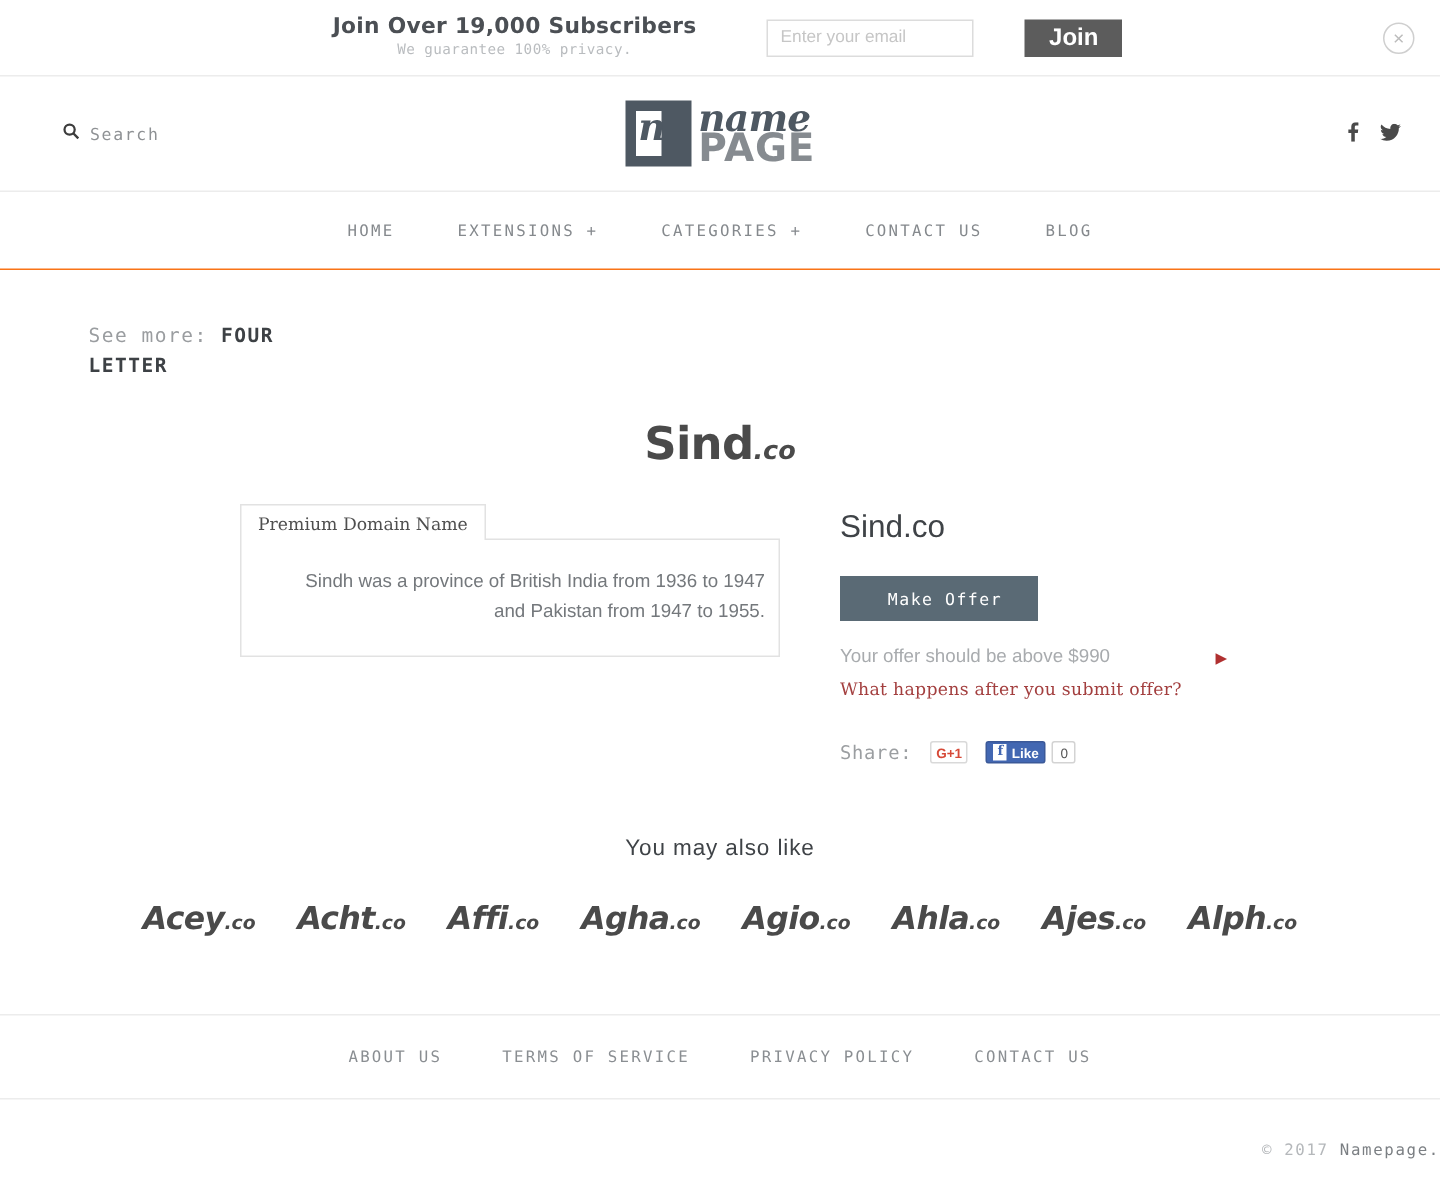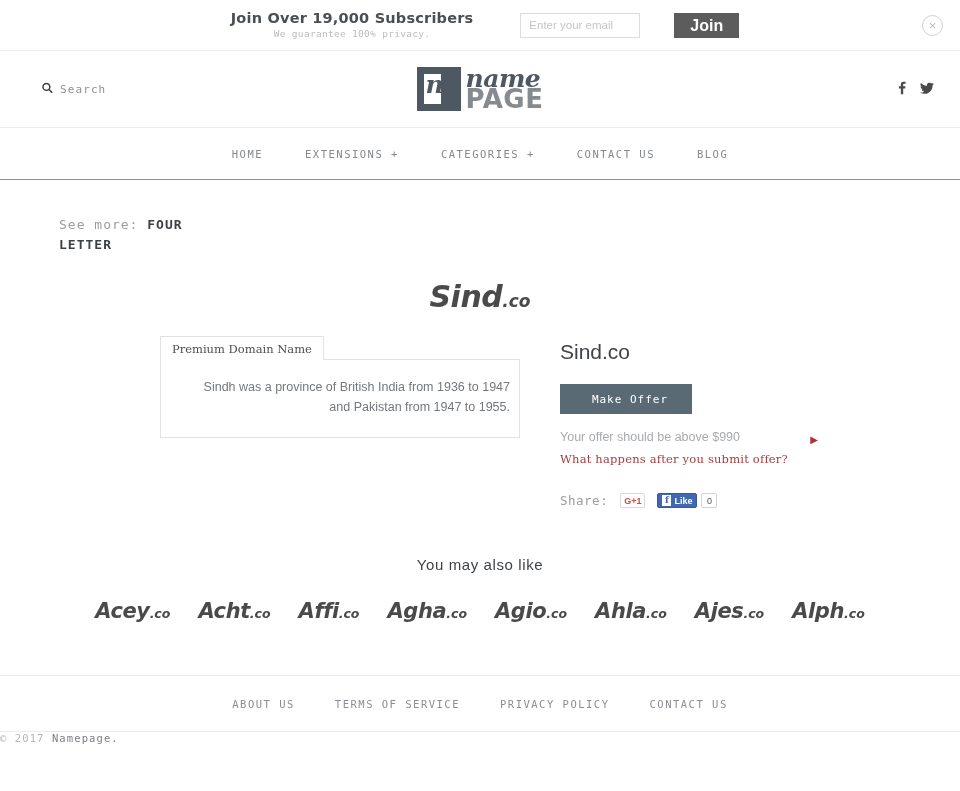--- a/index.html
+++ b/index.html
@@ -40,21 +40,21 @@
   }
   .sub-sub {
     font-size: 9.5px;
     color: #b9bcbf;
     letter-spacing: .3px;
     margin-top: 3px;
     font-family: "DejaVu Sans Mono", monospace;
     white-space: nowrap;
   }
   .email-input {
-    width: 120px; height: 25px;
+    width: 138px; height: 25px;
     border: 1px solid #dcdcdc;
     background: #fff;
     padding: 0 8px;
     font-size: 11.5px;
     color: #555;
     font-family: "Liberation Sans", sans-serif;
     outline: none;
     margin-left: 33px;
   }
   .email-input::placeholder { color: #c6c6c6; }
@@ -190,21 +190,20 @@
   .seemore b { color: #3d4145; font-weight: bold; }
 
   
   .domain-hero {
     text-align: center;
     margin-top: 24px;
   }
   .domain-hero .nm {
     font-size: 30px;
     font-weight: bold;
-    font-style: italic;
     color: #4a4a4a;
     font-family: "DejaVu Sans", sans-serif;
     letter-spacing: -.5px;
     text-align: center;
   }
   .domain-hero .tld {
     font-size: 17px;
     font-weight: bold;
     font-style: italic;
     color: #4a4a4a;
@@ -389,21 +388,22 @@
   .footer-nav a {
     font-size: 10.5px;
     letter-spacing: 1.5px;
     color: #8a8e92;
     text-decoration: none;
     font-family: "DejaVu Sans Mono", monospace;
     cursor: pointer;
     white-space: nowrap;
   }
   .copyright {
-    text-align: left;
+    text-align: right;
+    margin-top: 28px;
     font-size: 10.5px;
     letter-spacing: 1.1px;
     color: #b5b8bb;
     font-family: "DejaVu Sans Mono", monospace;
   }
   .copyright .brand { color: #7b7f83; font-weight: normal; }
 </style>
 </head>
 <body>
 

